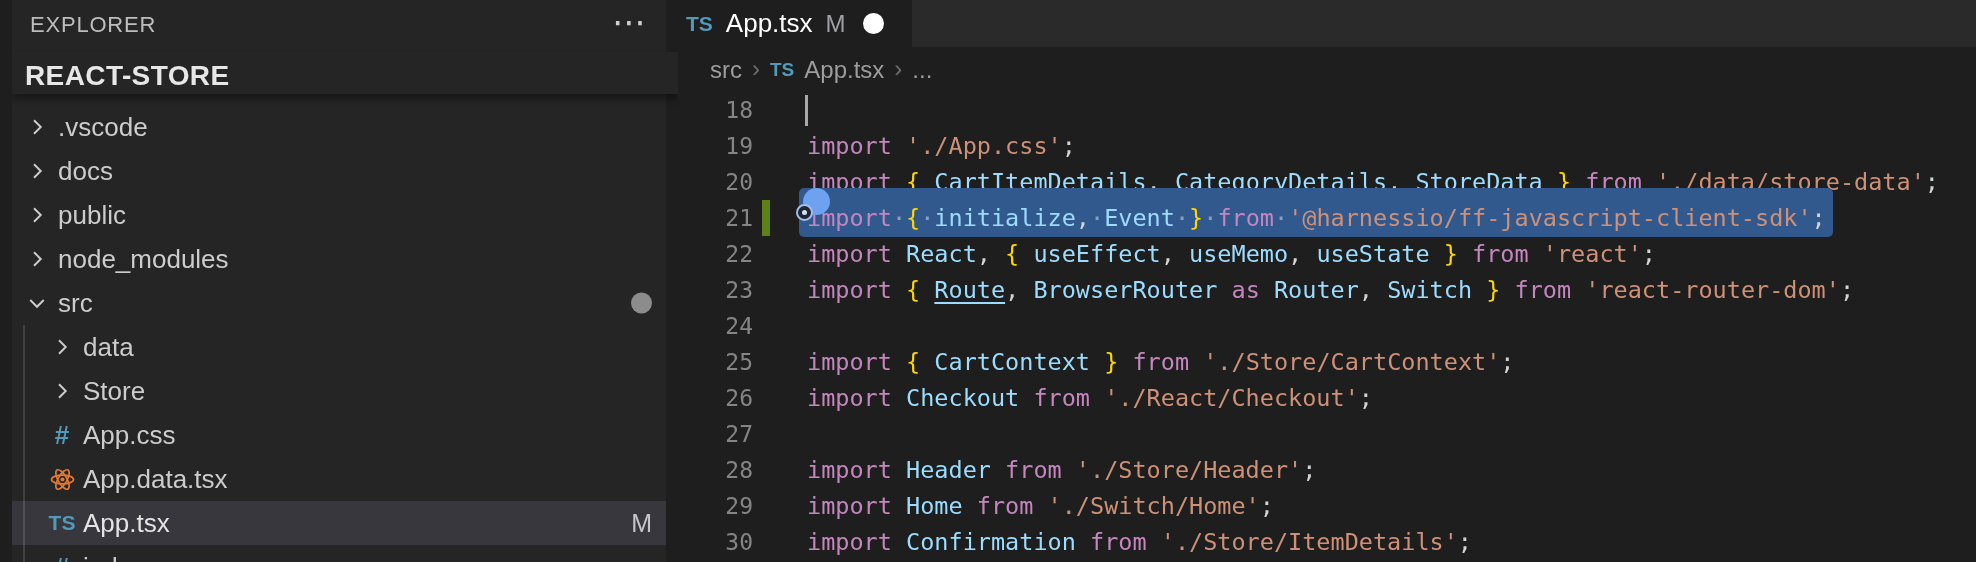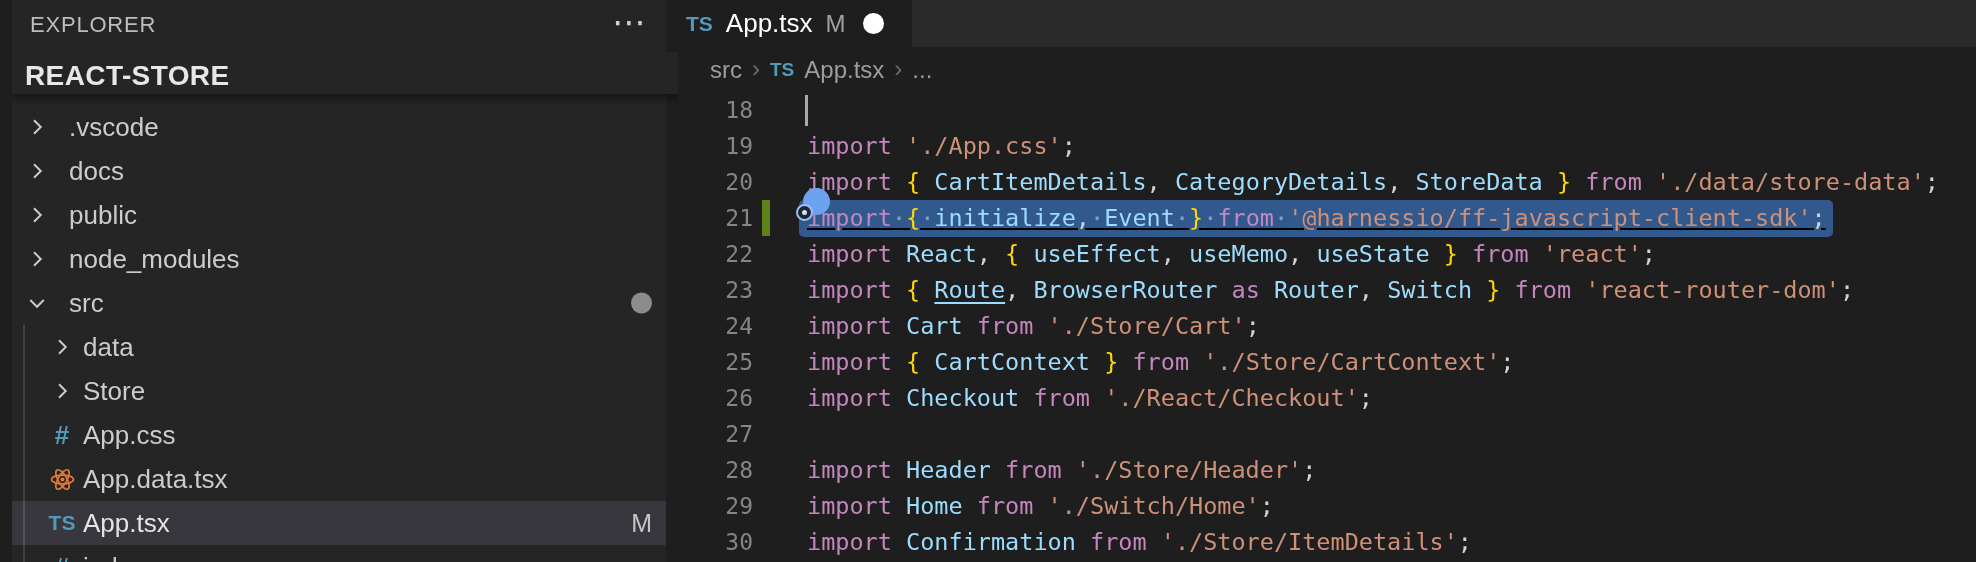--- a/index.html
+++ b/index.html
@@ -22,21 +22,21 @@
   .sidebar{position:absolute;left:0;top:0;width:666px;height:562px;background:var(--c-sidebarBg);overflow:hidden;margin-left:12px;}
   .pane-header{position:absolute;left:0;top:0;width:100%;height:50px;}
   .pane-title{position:absolute;left:18px;top:12px;font-size:22px;letter-spacing:.8px;color:#bdbdbd;}
   .pane-actions{position:absolute;left:600px;top:2px;font-size:34px;color:#cfcfcf;line-height:40px;}
   .section-header{position:absolute;left:0;top:52px;width:100%;height:42px;z-index:3;background:var(--c-sidebarBg);
     box-shadow:0 5px 7px rgba(0,0,0,.38);}
   .section-title{position:absolute;left:13px;top:8px;font-size:28px;font-weight:bold;letter-spacing:.4px;color:#e7e7e7;}
   #tree{position:absolute;left:0;top:105px;width:100%;}
   .tree-row{position:relative;display:flex;align-items:center;height:44px;width:100%;color:var(--c-treeText);font-size:26px;}
   .tree-row.selected{background:var(--c-selectedRowBg);color:#e4e4e4;}
-  .tree-indent0{padding-left:10px;gap:11px;} .tree-indent1{padding-left:35px;}
+  .tree-indent0{padding-left:10px;} .tree-indent1{padding-left:35px;}
   .tree-icon{width:30px;height:30px;display:flex;align-items:center;justify-content:center;flex:none;margin-right:6px;}
   .ts-glyph{color:var(--c-tsBlue);font-weight:bold;font-size:21px;letter-spacing:0;}
   .hash-glyph{color:var(--c-tsBlue);font-weight:bold;font-size:26px;}
   .tree-badge{position:absolute;right:26px;top:50%;transform:translate(0,-50%);}
   .badge-M{font-size:25px;color:#c5c5c9;}
   .badge-dot{display:block;width:21px;height:21px;border-radius:50%;background:#8c8c8c;}
   .indent-guide{position:absolute;left:11px;top:325px;width:2px;height:237px;background:rgba(255,255,255,.13);z-index:2;}
   
   .editor{position:absolute;left:666px;top:0;width:1310px;height:562px;background:var(--c-editorBg);}
   .tabbar{position:absolute;left:0;top:0;width:100%;height:47px;background:var(--c-tabstripBg);display:flex;}
@@ -48,21 +48,21 @@
   .bc-sep{color:#6e6e6e;font-size:24px;transform:translateY(-1px);}
   .bc-ts{font-size:19px;}
   
   .codearea{position:absolute;left:0;top:92px;width:100%;height:470px;font-family:"DejaVu Sans Mono","Liberation Mono",monospace;font-size:23.5px;}
   .code-line{position:relative;height:36px;line-height:36px;white-space:pre;}
   .ln{position:absolute;left:0;top:0;width:87px;text-align:right;color:var(--c-lineNum);font-size:23px;}
   .lc{position:absolute;left:141px;top:0;}
   .tk-k{color:var(--c-kw);} .tk-i{color:var(--c-ident);} .tk-b{color:var(--c-brace);}
   .tk-s{color:var(--c-str);} .tk-p{color:var(--c-plain);} .tk-w{color:var(--c-wsDot);}
   .tk-u{color:var(--c-ident);text-decoration:underline;text-underline-offset:4px;}
-  .sel{background:var(--c-selBg);border-radius:5px;padding:4px 7px 5px 8px;margin-left:-8px;text-decoration:underline;}
+  .sel{background:var(--c-selBg);border-radius:5px;padding:16px 7px 5px 8px;margin-left:-8px;}
   .git-bar{position:absolute;left:96px;top:108px;width:8px;height:36px;background:var(--c-gutterGreen);}
   .caret{position:absolute;left:139px;top:3px;width:3px;height:31px;background:#a8a8a8;}
   .live-bubble{position:absolute;left:137px;top:96px;width:27px;height:27px;border-radius:50%;background:var(--c-bubbleBlue);z-index:5;}
   .live-badge{position:absolute;left:130px;top:112px;width:17px;height:17px;border-radius:50%;background:#20262e;border:2px solid #9dbdf5;z-index:6;}
   .live-badge::after{content:"";position:absolute;left:4px;top:4px;width:5px;height:5px;border-radius:50%;background:#cfe0ff;}
   .chev-svg{display:block;}
 </style>
 </head>
 <body>
 
@@ -188,21 +188,21 @@
         <span>...</span>
       </div>
     <div class="codearea">
       <div id="code-lines">
           <div class="code-line"><span class="ln">18</span><span class="lc"></span></div>
           <div class="code-line"><span class="ln">19</span><span class="lc"><span class="tk-k">import</span><span class="tk-p"> </span><span class="tk-s">'./App.css'</span><span class="tk-p">;</span></span></div>
           <div class="code-line"><span class="ln">20</span><span class="lc"><span class="tk-k">import</span><span class="tk-p"> </span><span class="tk-b">{</span><span class="tk-p"> </span><span class="tk-i">CartItemDetails</span><span class="tk-p">, </span><span class="tk-i">CategoryDetails</span><span class="tk-p">, </span><span class="tk-i">StoreData</span><span class="tk-p"> </span><span class="tk-b">}</span><span class="tk-p"> </span><span class="tk-k">from</span><span class="tk-p"> </span><span class="tk-s">'./data/store-data'</span><span class="tk-p">;</span></span></div>
           <div class="code-line"><span class="ln">21</span><span class="lc"><span class="sel"><span class="tk-k">import</span><span class="tk-w">·</span><span class="tk-b">{</span><span class="tk-w">·</span><span class="tk-i">initialize</span><span class="tk-p">,</span><span class="tk-w">·</span><span class="tk-i">Event</span><span class="tk-w">·</span><span class="tk-b">}</span><span class="tk-w">·</span><span class="tk-k">from</span><span class="tk-w">·</span><span class="tk-s">'@harnessio/ff-javascript-client-sdk'</span><span class="tk-p">;</span></span></span></div>
           <div class="code-line"><span class="ln">22</span><span class="lc"><span class="tk-k">import</span><span class="tk-p"> </span><span class="tk-i">React</span><span class="tk-p">, </span><span class="tk-b">{</span><span class="tk-p"> </span><span class="tk-i">useEffect</span><span class="tk-p">, </span><span class="tk-i">useMemo</span><span class="tk-p">, </span><span class="tk-i">useState</span><span class="tk-p"> </span><span class="tk-b">}</span><span class="tk-p"> </span><span class="tk-k">from</span><span class="tk-p"> </span><span class="tk-s">'react'</span><span class="tk-p">;</span></span></div>
           <div class="code-line"><span class="ln">23</span><span class="lc"><span class="tk-k">import</span><span class="tk-p"> </span><span class="tk-b">{</span><span class="tk-p"> </span><span class="tk-u">Route</span><span class="tk-p">, </span><span class="tk-i">BrowserRouter</span><span class="tk-p"> </span><span class="tk-k">as</span><span class="tk-p"> </span><span class="tk-i">Router</span><span class="tk-p">, </span><span class="tk-i">Switch</span><span class="tk-p"> </span><span class="tk-b">}</span><span class="tk-p"> </span><span class="tk-k">from</span><span class="tk-p"> </span><span class="tk-s">'react-router-dom'</span><span class="tk-p">;</span></span></div>
-          <div class="code-line"><span class="ln">24</span><span class="lc"><span class="tk-k">import</span><span class="tk-p"> </span><span class="tk-i">Cart</span><span class="tk-p"> </span><span class="tk-k">from</span><span class="tk-p"> </span><span class="tk-s">'./Store/Cart'</span><span class="tk-p">;</span></span></div>
+          <div class="code-line"><span class="ln">24</span></div>
           <div class="code-line"><span class="ln">25</span><span class="lc"><span class="tk-k">import</span><span class="tk-p"> </span><span class="tk-b">{</span><span class="tk-p"> </span><span class="tk-i">CartContext</span><span class="tk-p"> </span><span class="tk-b">}</span><span class="tk-p"> </span><span class="tk-k">from</span><span class="tk-p"> </span><span class="tk-s">'./Store/CartContext'</span><span class="tk-p">;</span></span></div>
           <div class="code-line"><span class="ln">26</span><span class="lc"><span class="tk-k">import</span><span class="tk-p"> </span><span class="tk-i">Checkout</span><span class="tk-p"> </span><span class="tk-k">from</span><span class="tk-p"> </span><span class="tk-s">'./React/Checkout'</span><span class="tk-p">;</span></span></div>
           <div class="code-line"><span class="ln">27</span></div>
           <div class="code-line"><span class="ln">28</span><span class="lc"><span class="tk-k">import</span><span class="tk-p"> </span><span class="tk-i">Header</span><span class="tk-p"> </span><span class="tk-k">from</span><span class="tk-p"> </span><span class="tk-s">'./Store/Header'</span><span class="tk-p">;</span></span></div>
           <div class="code-line"><span class="ln">29</span><span class="lc"><span class="tk-k">import</span><span class="tk-p"> </span><span class="tk-i">Home</span><span class="tk-p"> </span><span class="tk-k">from</span><span class="tk-p"> </span><span class="tk-s">'./Switch/Home'</span><span class="tk-p">;</span></span></div>
           <div class="code-line"><span class="ln">30</span><span class="lc"><span class="tk-k">import</span><span class="tk-p"> </span><span class="tk-i">Confirmation</span><span class="tk-p"> </span><span class="tk-k">from</span><span class="tk-p"> </span><span class="tk-s">'./Store/ItemDetails'</span><span class="tk-p">;</span></span></div>
         </div>
       <div class="git-bar"></div>
       <div class="caret"></div>
       <div class="live-bubble"></div>

